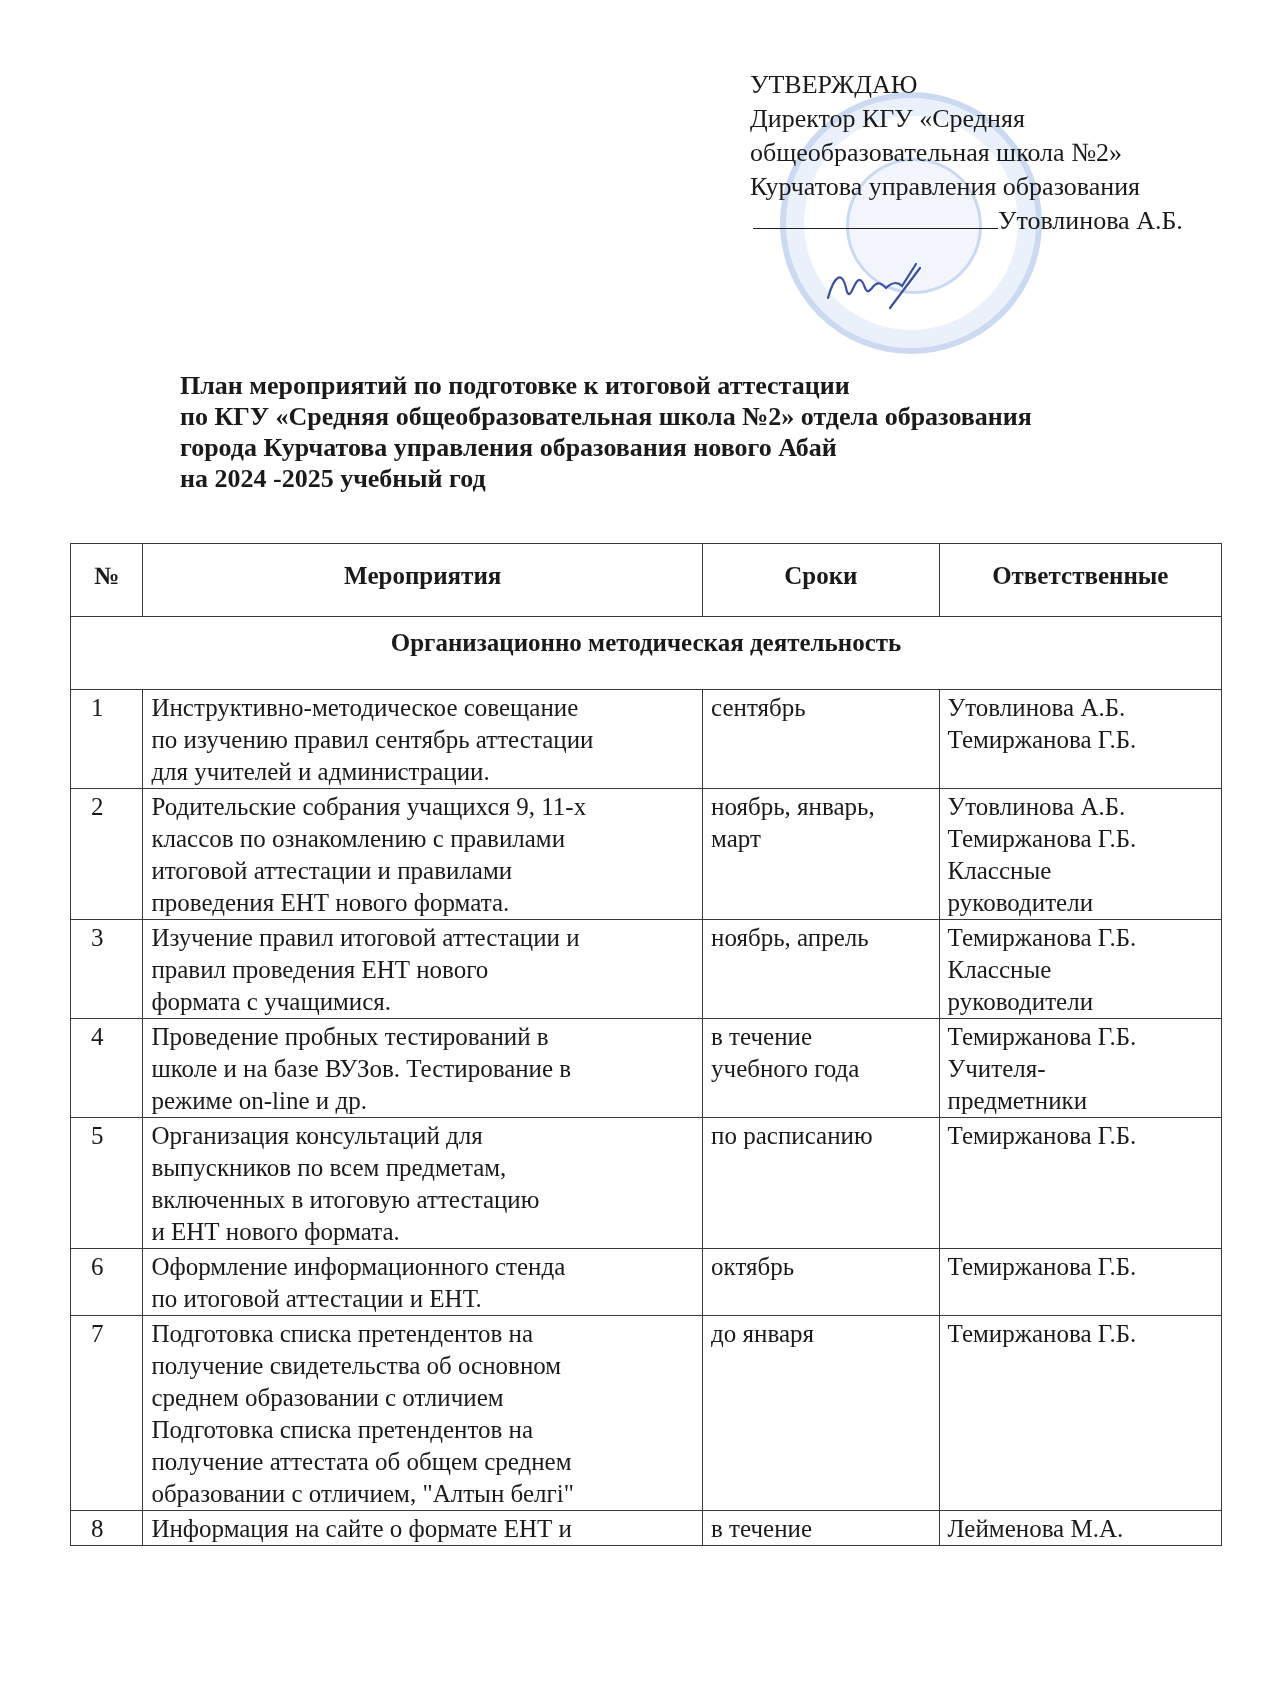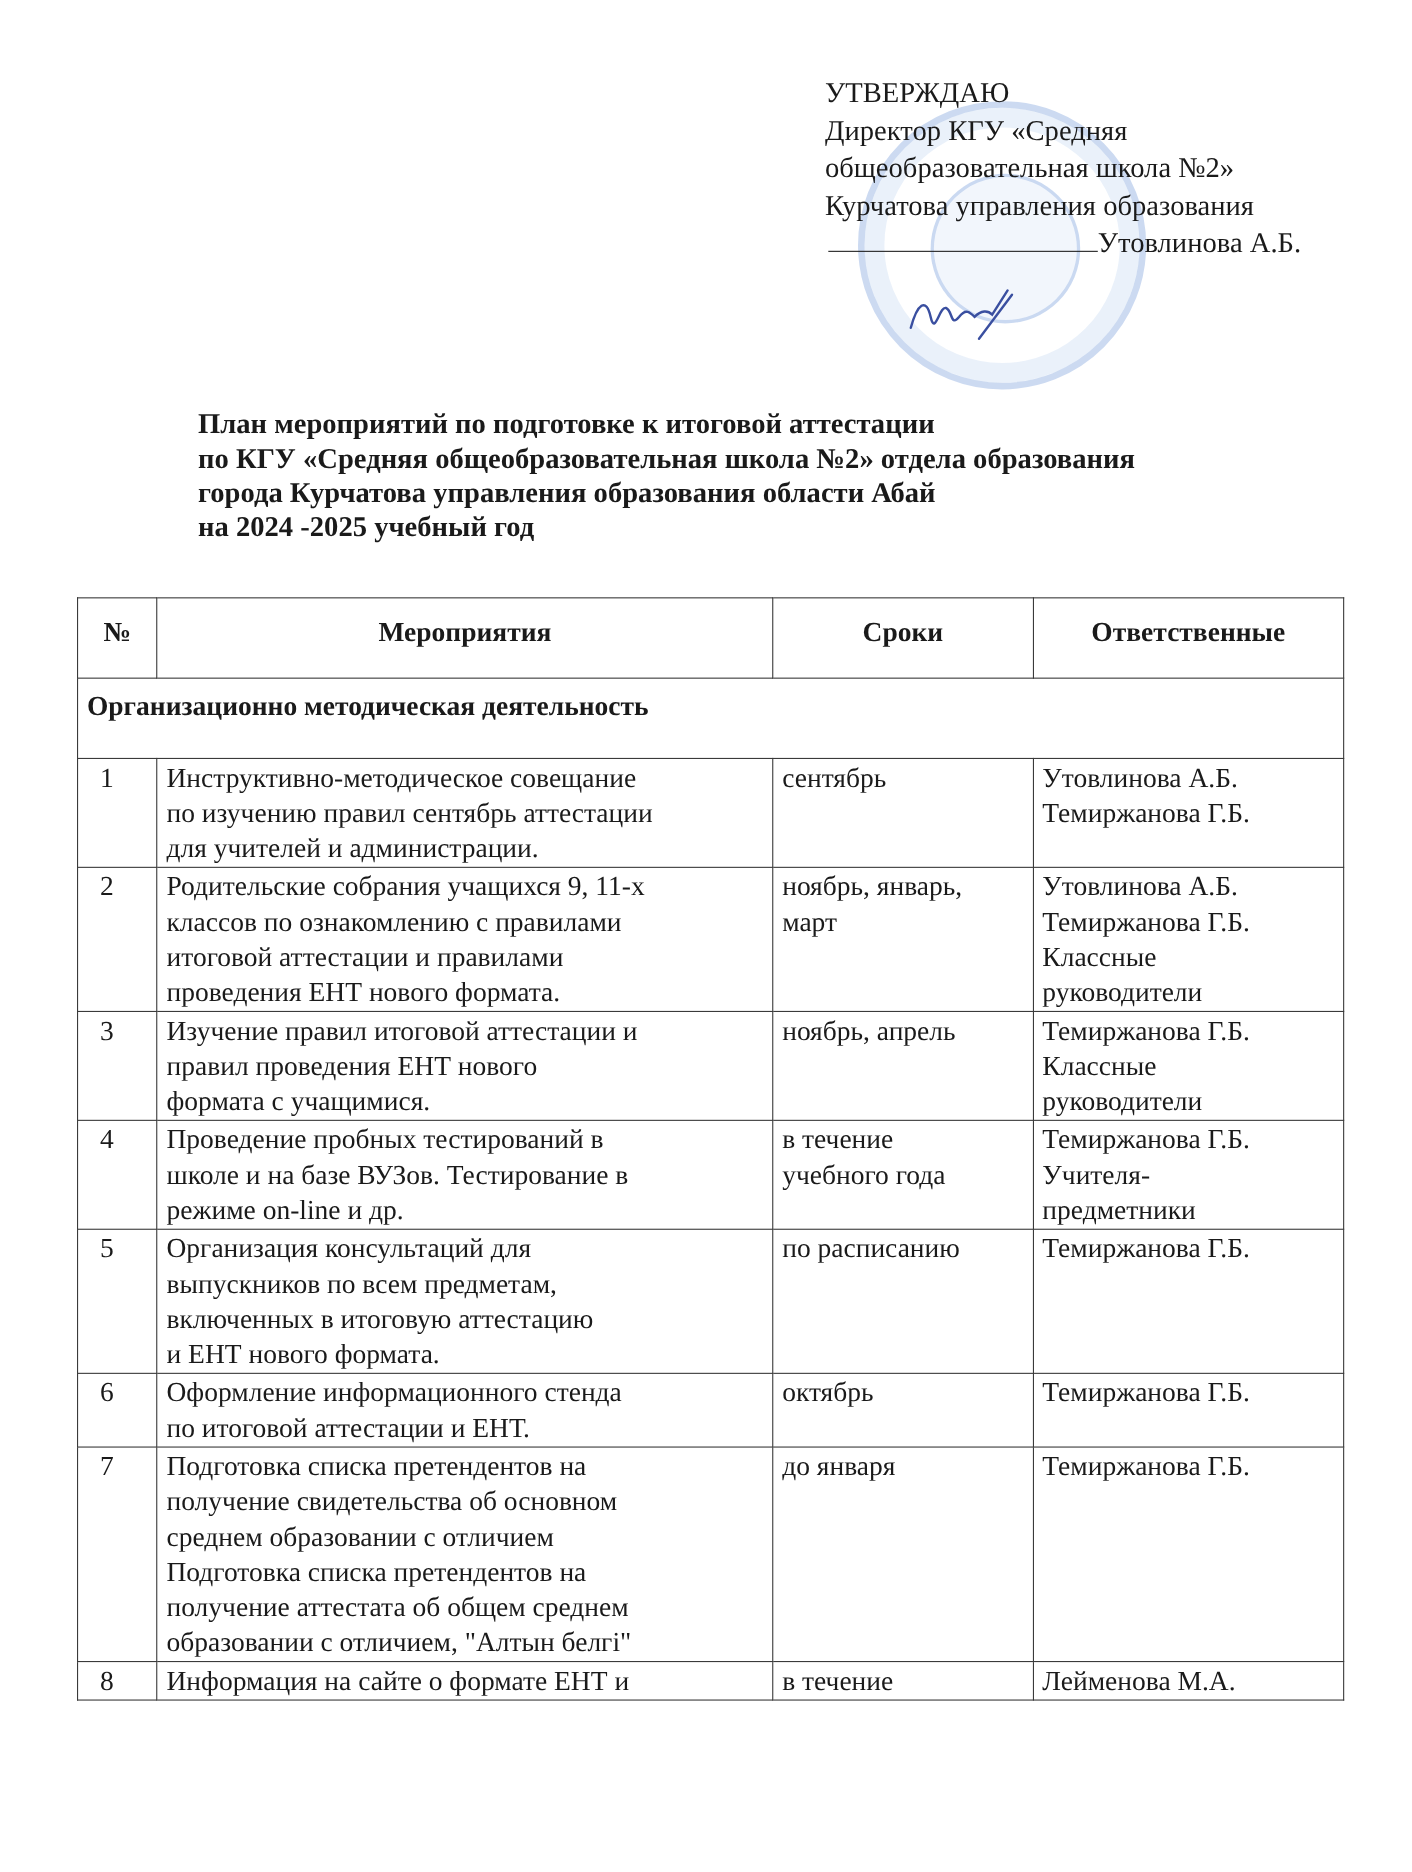--- a/index.html
+++ b/index.html
@@ -16,21 +16,21 @@
   .title { position:absolute; left:180px; top:370px; width:1080px; font-weight:bold;
            font-size:26px; line-height:31px; }
   .title div { white-space:nowrap; }
   table { position:absolute; left:70px; top:543px; width:1152px; border-collapse:collapse; font-size:25px; line-height:32px; }
   td, th { border:1.6px solid #3a3a3a; vertical-align:top; padding:2px 8px 0 8px; text-align:left; font-weight:normal; }
   th { font-weight:bold; text-align:center; vertical-align:middle; height:60px; padding-bottom:10px; }
   td.num { width:42px; padding-left:20px; }
   td.act { width:532px; }
   td.date { width:215px; }
   td.resp { width:260px; }
-  .section td { font-weight:bold; height:62px; vertical-align:top; padding-top:10px; }
+  .section td { text-align:center; font-weight:bold; height:62px; vertical-align:top; padding-top:10px; }
   .resp-line, .cell-line { display:block; }
 </style>
 </head>
 <body>
 
 <div class="stamp">
   <div class="stamp-inner"></div>
 </div>
 
 <div class="approve">
@@ -43,21 +43,21 @@
   </div>
 </div>
 
 <svg class="signature" viewBox="0 0 120 60">
   <path d="M8,40 C14,18 22,12 26,30 C30,48 34,20 40,22 C46,24 44,40 52,30 C58,22 62,26 66,30 C72,24 78,24 82,28 L96,6 M70,50 L100,10" fill="none" stroke="#3a4fa0" stroke-width="2.2" stroke-linecap="round"></path>
 </svg>
 
 <div class="title">
   <div>План мероприятий  по подготовке к итоговой аттестации</div>
   <div>по КГУ  «Средняя общеобразовательная школа №2» отдела образования</div>
-  <div>города Курчатова управления образования области Абай</div>
+  <div>города Курчатова управления образования нового Абай</div>
   <div>на 2024 -2025 учебный год</div>
 </div>
 
 <table>
   <thead>
     <tr>
       <th>№</th>
       <th>Мероприятия</th>
       <th>Сроки</th>
       <th>Ответственные</th>

